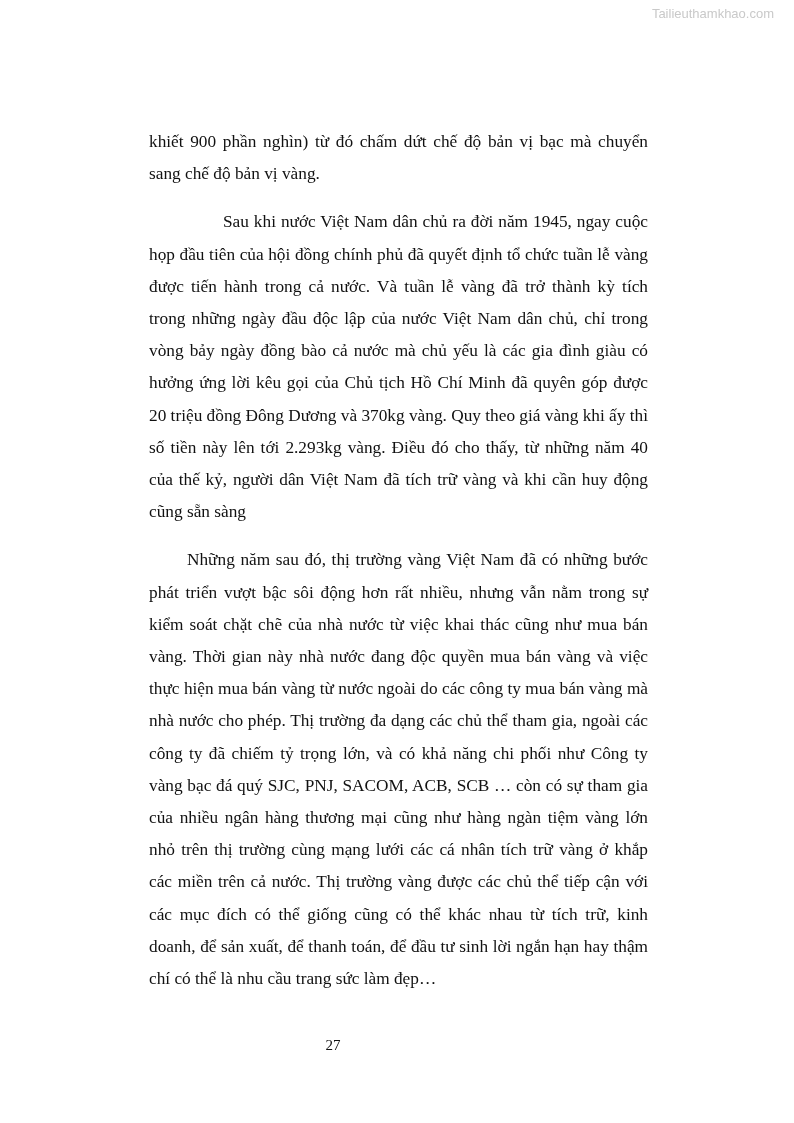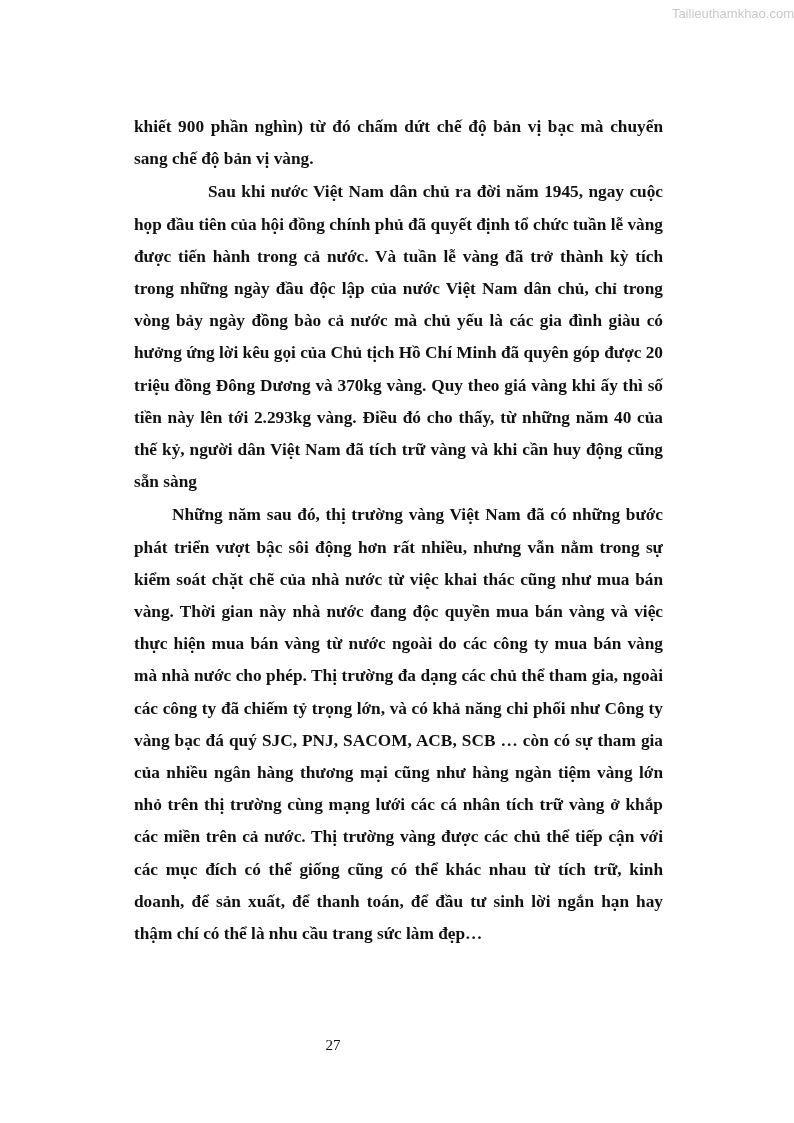--- a/index.html
+++ b/index.html
@@ -11,39 +11,38 @@
       width: 794px;
       height: 1123px;
       position: relative;
       overflow: hidden;
       font-family: "Liberation Serif", "DejaVu Serif", serif;
       color: #111111;
     }
     .watermark {
       position: absolute;
       top: 6px;
-      right: 0;
+      right: 20px;
       font-family: "Liberation Sans", "DejaVu Sans", sans-serif;
       font-size: 13px;
       color: #c9c9c9;
       letter-spacing: 0;
     }
     .page-body {
       position: absolute;
       left: 133px;
       top: 110px;
       width: 531px;
       font-size: 17.3px;
       line-height: 32.2px;
       text-align: justify;
     }
     .para {
-      margin: 1px;
+      margin: 16px;
       padding: 0;
-      font-weight: bold;
     }
     .indent-deep { text-indent: 74px; }
     .indent-normal { text-indent: 38px; }
     .page-number {
       position: absolute;
       top: 1037px;
       left: 0;
       width: 666px;
       text-align: center;
       font-size: 15px;

